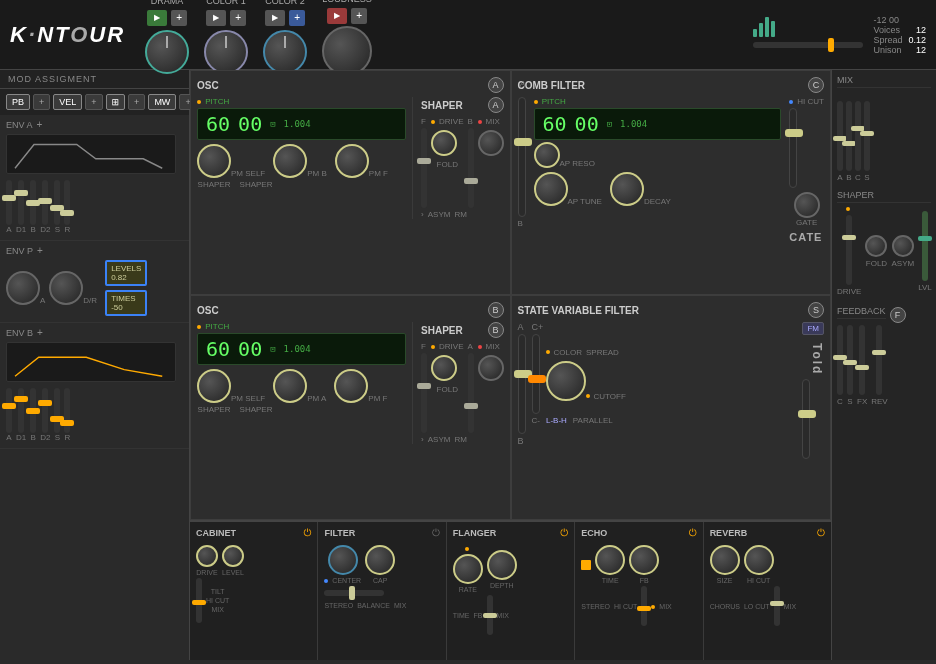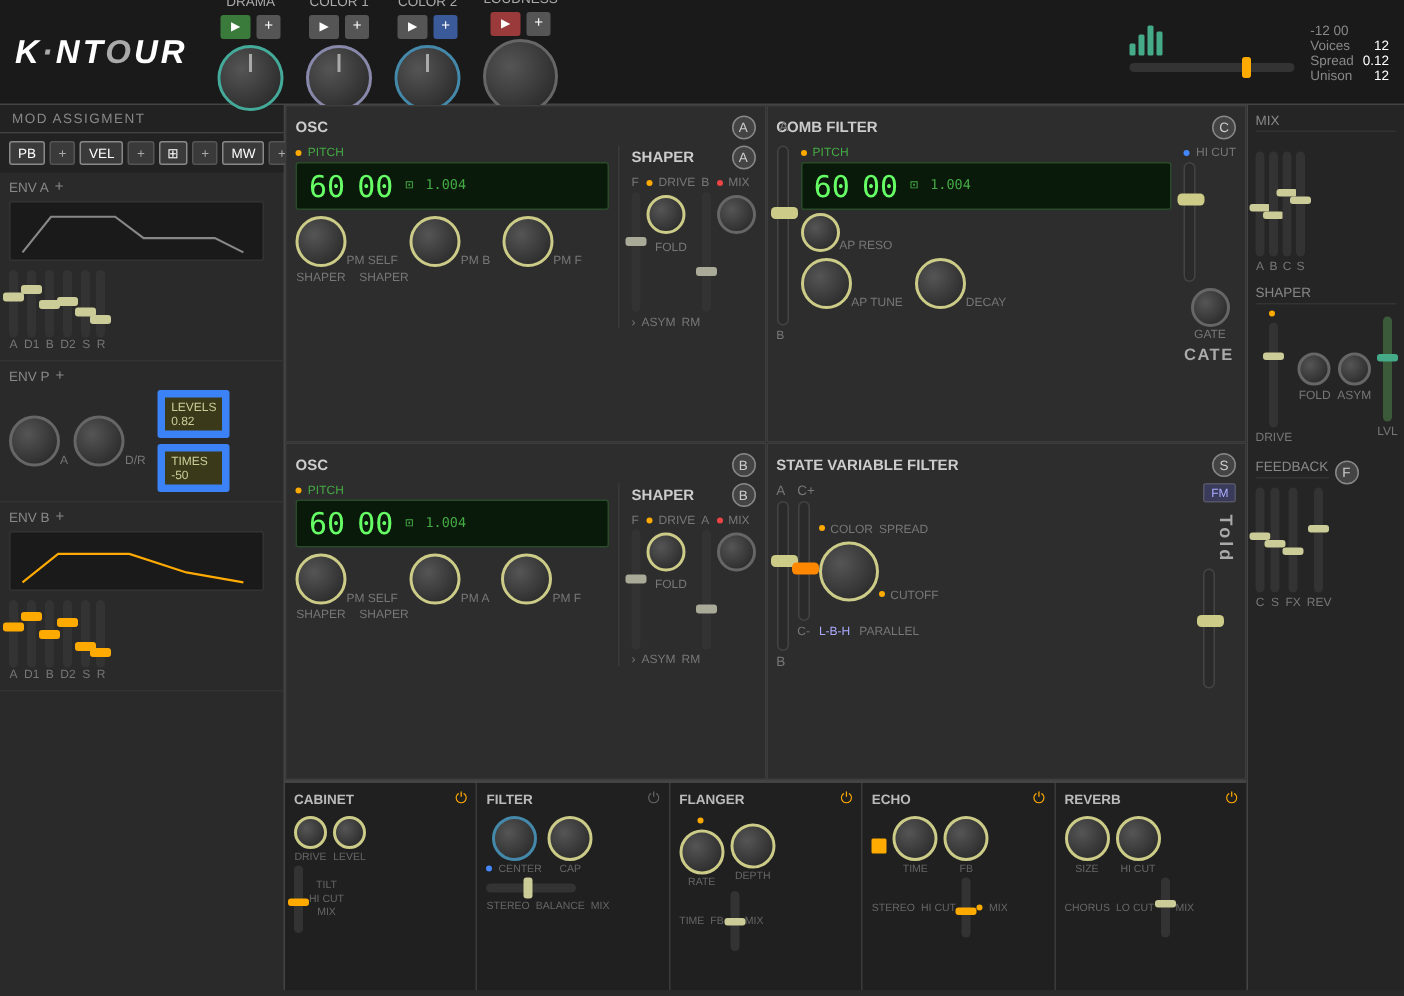--- a/index.html
+++ b/index.html
@@ -190,21 +190,21 @@
 
     .env-sliders-row {
       display: flex;
       gap: 4px;
       align-items: flex-end;
       padding: 2px 0;
     }
 
     .levels-box {
       background: #3a3a1a;
-      border: 5px solid #3b82f6;
+      border: 2px solid #3b82f6;
       border-radius: 2px;
       padding: 2px 4px;
       font-size: 8px;
       color: #cc9;
     }
 
     .cell-header {
       display: flex;
       justify-content: space-between;
       align-items: center;

